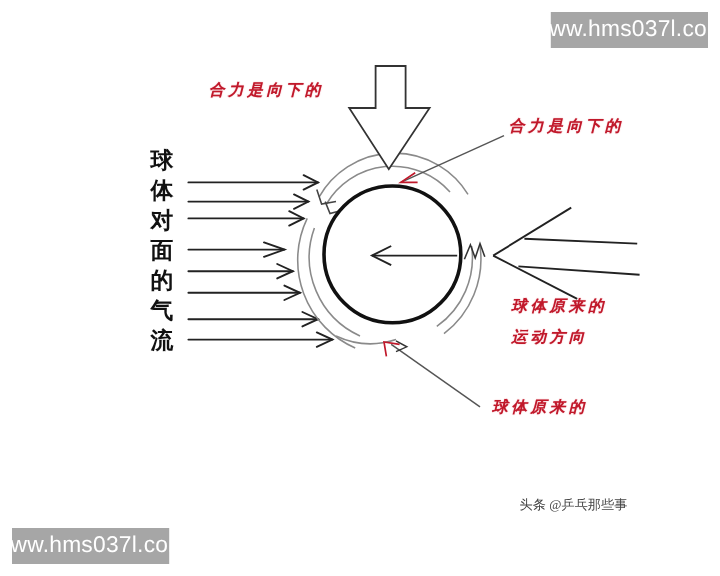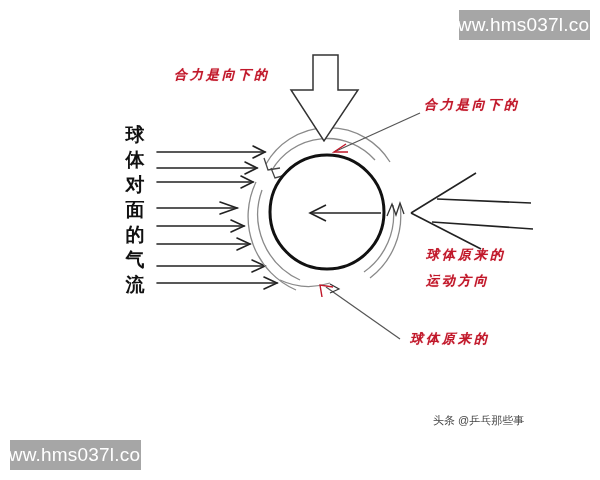--- a/index.html
+++ b/index.html
@@ -28,21 +28,21 @@
     .lbl-motion2 { left: 426px; top: 272px; }
     .lbl-lower { left: 410px; top: 330px; }
     .vert-label {
       position: absolute; left: 124px; top: 122px; width: 22px;
       color: #111; font-family: "DejaVu Sans", sans-serif; font-weight: bold;
       font-size: 19px; line-height: 25px; text-align: center;
     }
     .vert-label span { display: block; }
     .credit {
       position: absolute; left: 433px; top: 413px; color: #444;
-      font-family: Liberation Sans, sans-serif; font-size: 11px; white-space: nowrap;
+      font-family: Liberation Serif, serif; font-size: 11px; white-space: nowrap;
     }
   </style>
 </head>
 <body>
 
 <div class="stage">
 
   <svg class="diagram" width="600" height="480" viewBox="0 0 600 480">
 
     <g stroke="#222" stroke-width="1.6" fill="none" stroke-linecap="round">

